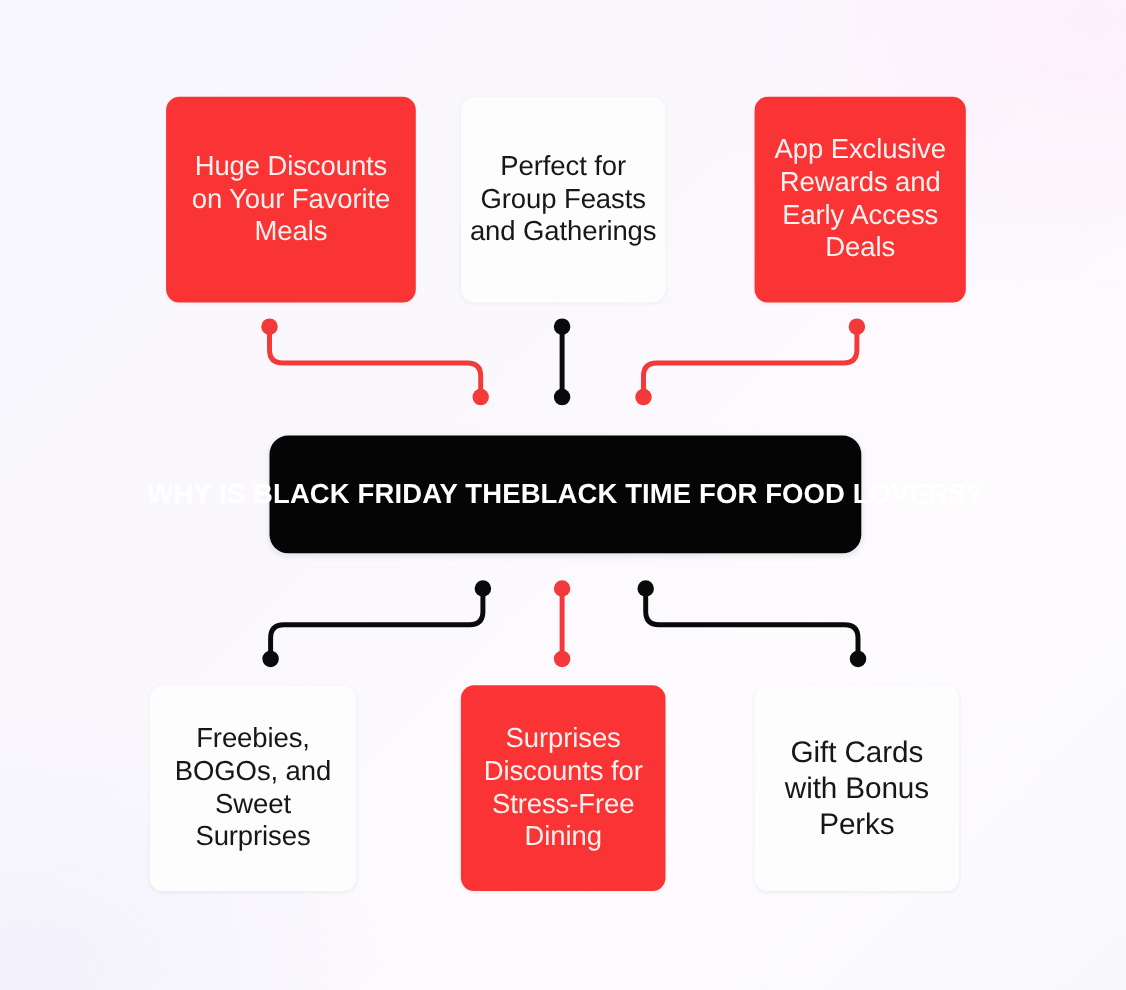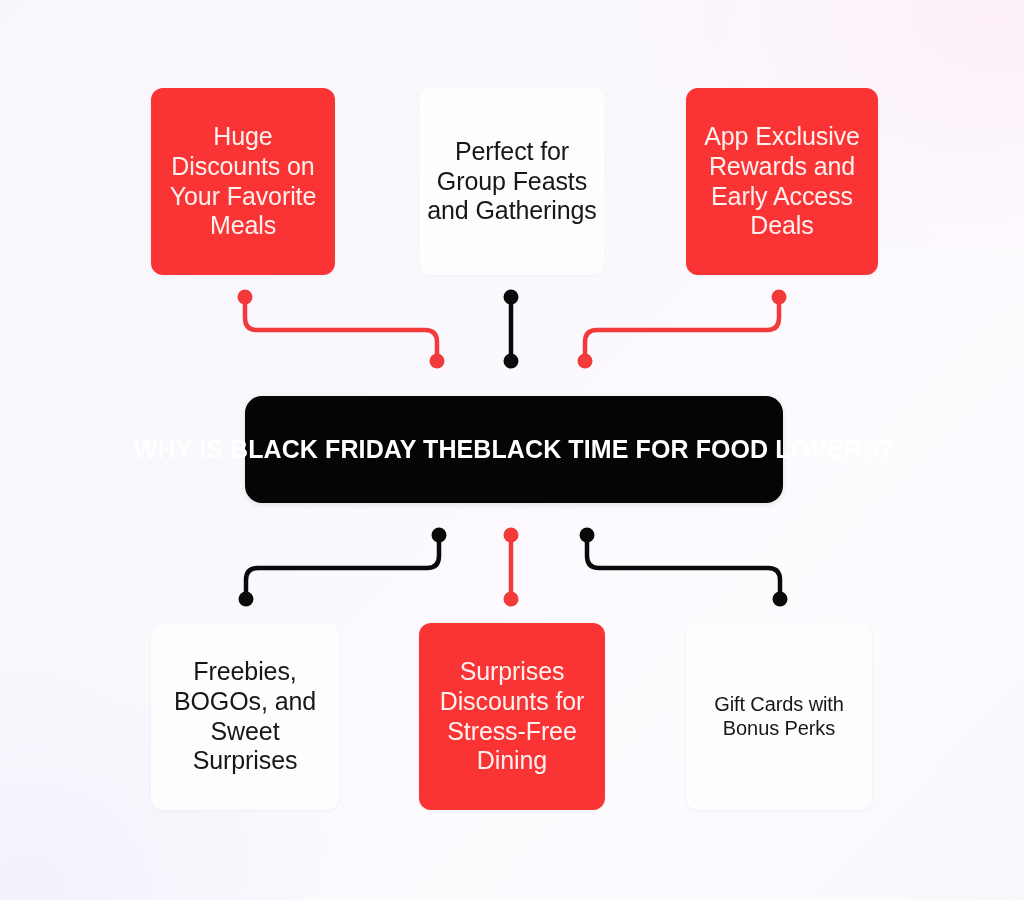--- a/index.html
+++ b/index.html
@@ -60,35 +60,35 @@
     color: #fdf1f0;
   }
   .card.white {
     background: #fdfdfd;
   }
   .card.white .card-text {
     color: #17171a;
   }
 
   
-  #card-top-left  { left: 151px; top: 88px;  width: 184px; height: 187px; }
+  #card-top-left  { left: 151px; top: 88px;  width: 227px; height: 187px; }
   #card-top-mid   { left: 419px; top: 88px;  width: 186px; height: 187px; }
   #card-top-right { left: 686px; top: 88px;  width: 192px; height: 187px; }
 
   
-  #card-bottom-left  { left: 151px; top: 623px; width: 188px; height: 187px; }
+  #card-bottom-left  { left: 136px; top: 623px; width: 188px; height: 187px; }
   #card-bottom-mid   { left: 419px; top: 623px; width: 186px; height: 187px; }
   #card-bottom-right { left: 686px; top: 623px; width: 186px; height: 187px; }
 
   .card-top-left-text   { font-size: 25px; padding: 0 16px; }
   .card-top-mid-text    { font-size: 25px; padding: 0 8px;  }
   .card-top-right-text  { font-size: 25px; padding: 0 12px; }
   .card-bot-left-text   { font-size: 25px; padding: 0 12px; }
   .card-bot-mid-text    { font-size: 25px; padding: 0 12px; }
-  .card-bot-right-text  { font-size: 20px; padding: 0 12px; }
+  .card-bot-right-text  { font-size: 27px; padding: 0 12px; }
 
   
   #center-banner {
     position: absolute;
     left: 245px;
     top: 396px;
     width: 538px;
     height: 107px;
     background: #050505;
     border-radius: 17px;

